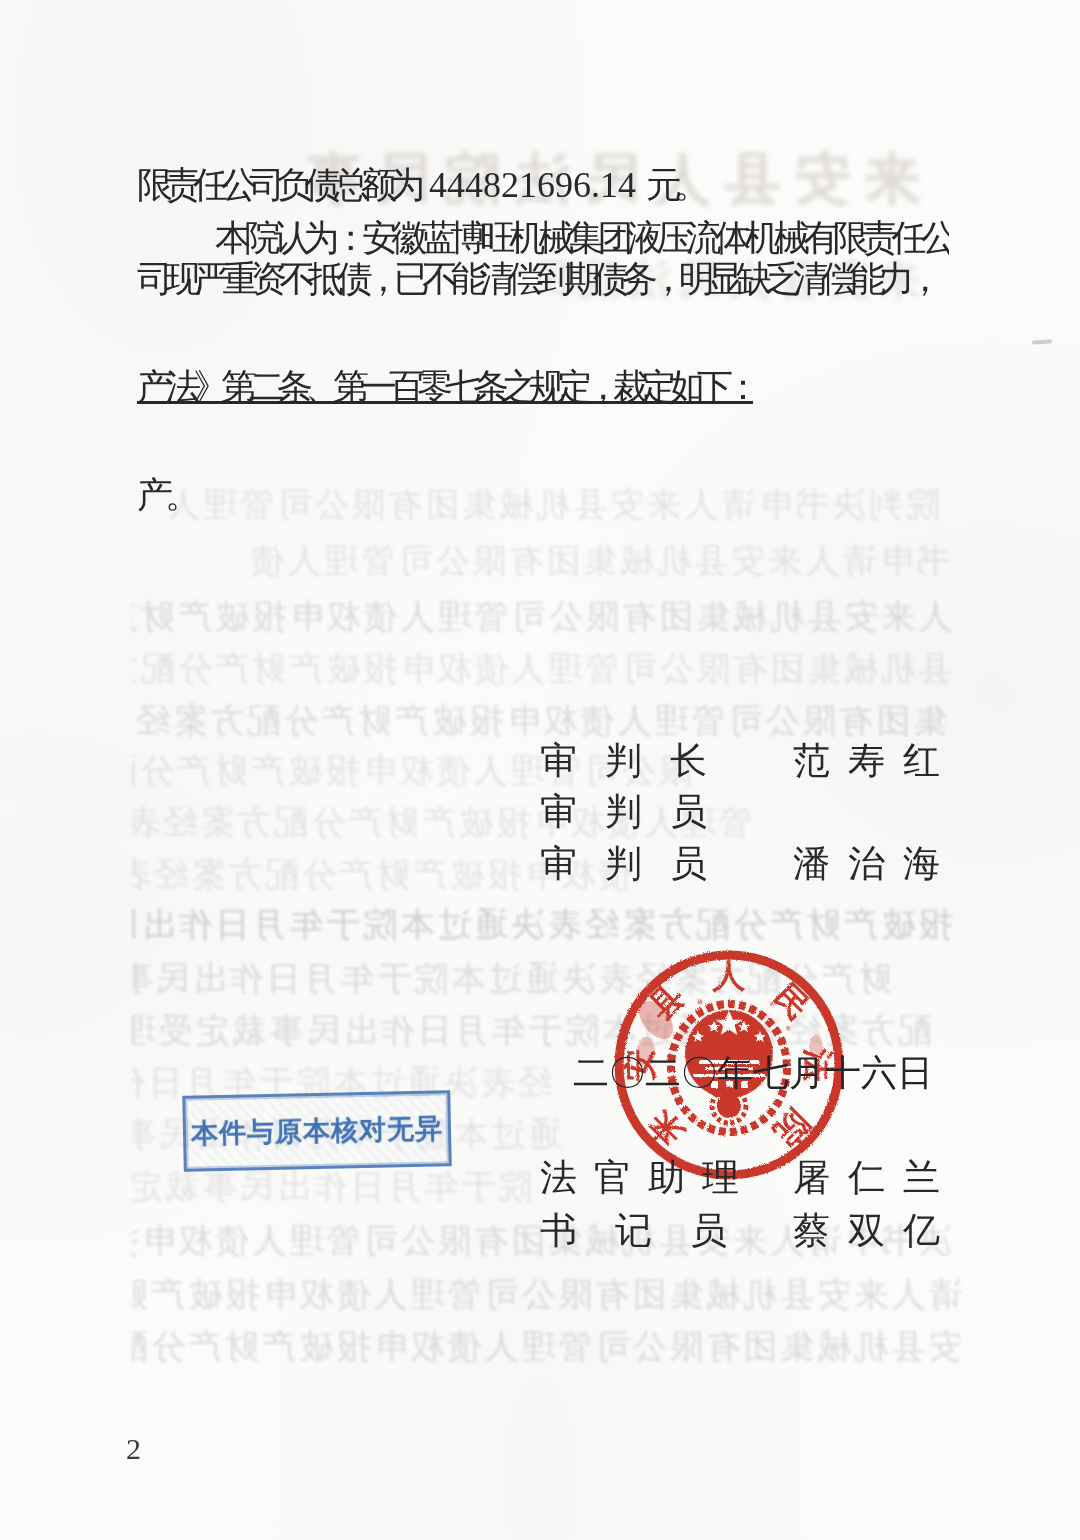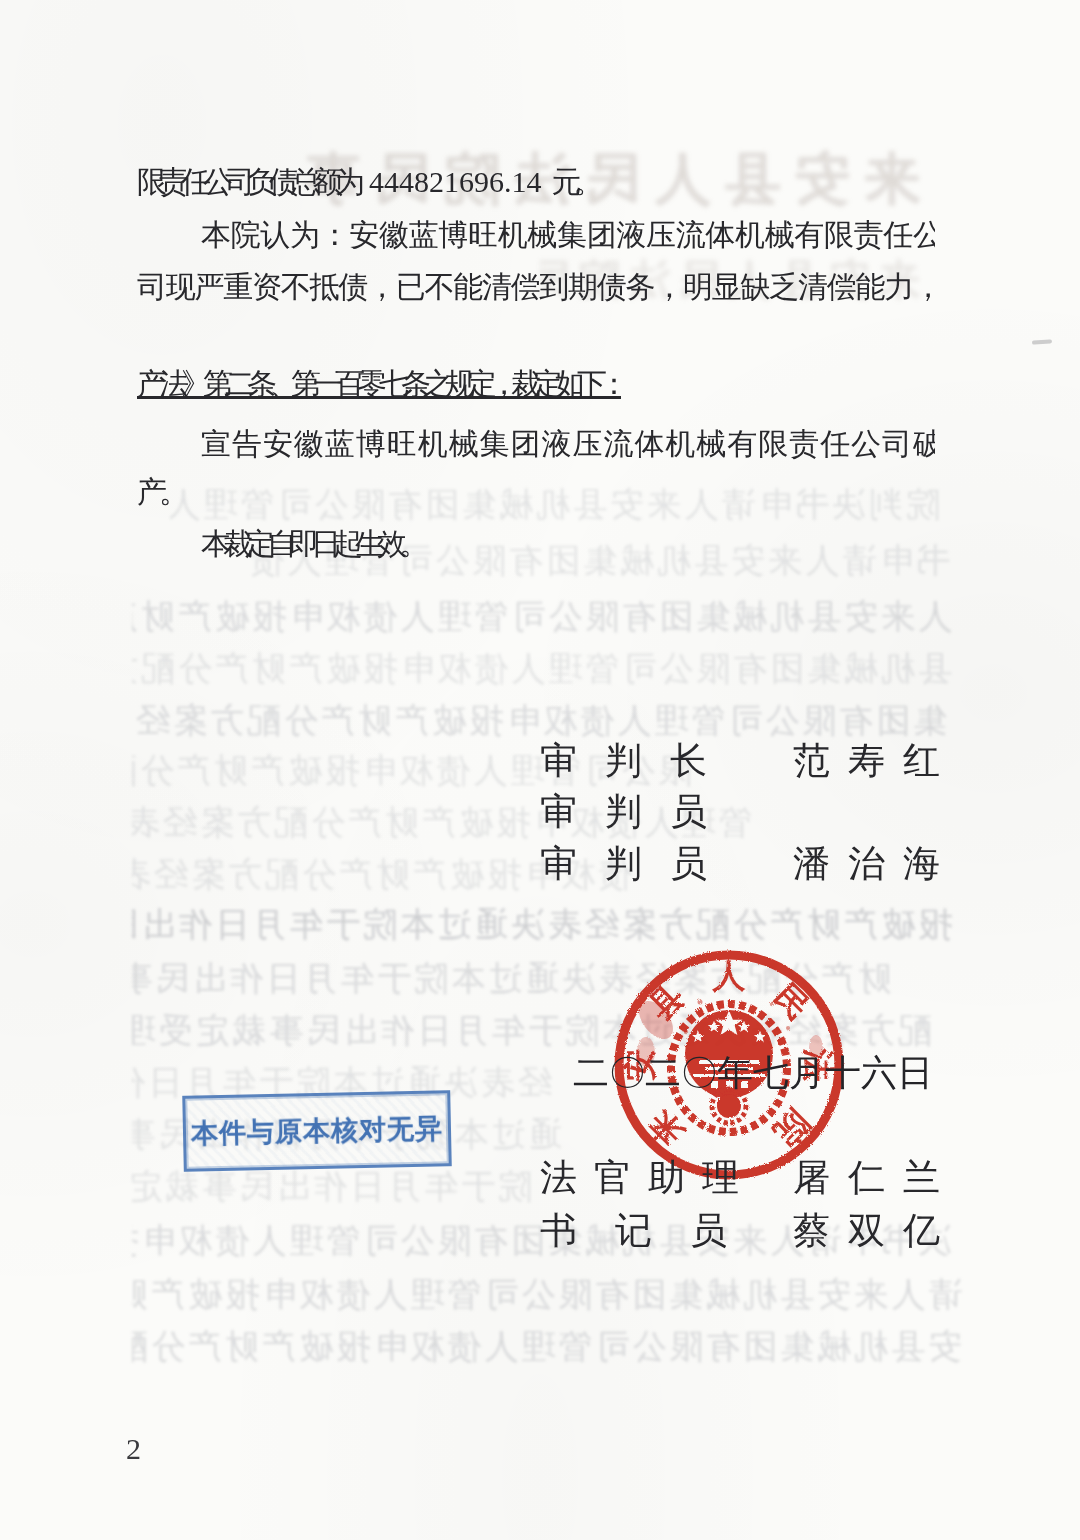--- a/index.html
+++ b/index.html
@@ -40,21 +40,21 @@
     font-weight:bold;
     transform:scaleX(-1);
     filter:blur(2.4px);
     color:rgba(150,138,130,0.28);
     z-index:1;
     pointer-events:none;
   }
   
   .bline{
     position:absolute;
-    font-size:30px;
+    font-size:36px;
     line-height:1;
     letter-spacing:-8px;
     white-space:nowrap;
     z-index:3;
     word-break:break-all;
   }
   .bline.just{
     white-space:normal;
     text-align:justify;
     text-align-last:justify;
@@ -166,28 +166,26 @@
   <div class="ghost-row" style="left:132px;top:1112px;width:430px;">通过本院于年月日作出民事裁定受理申请人的破产清算申请并指定管理人经查明债务人资产负债表显示其资不抵债不能清偿到期债务院判决书申请人来安县机械集团有限公司管理人债权申报破产财产分配方案经表决通过本院于年月日作出民事裁定受理申请人的破产清算申请并指定管理人经查明债务人资产负债表显示其资不抵债不能清偿到期债务</div>
   <div class="ghost-row" style="left:132px;top:1164px;width:400px;">院于年月日作出民事裁定受理申请人的破产清算申请并指定管理人经查明债务人资产负债表显示其资不抵债不能清偿到期债务院判决书申请人来安县机械集团有限公司管理人债权申报破产财产分配方案经表决通过本院于年月日作出民事裁定受理申请人的破产清算申请并指定管理人经查明债务人资产负债表显示其资不抵债不能清偿到期债务</div>
   <div class="ghost-row med" style="left:132px;top:1218px;width:820px;">决书申请人来安县机械集团有限公司管理人债权申报破产财产分配方案经表决通过本院于年月日作出民事裁定受理申请人的破产清算申请并指定管理人经查明债务人资产负债表显示其资不抵债不能清偿到期债务院判决书申请人来安县机械集团有限公司管理人债权申报破产财产分配方案经表决通过本院于年月日作出民事裁定受理申请人的破产清算申请并指定管理人经查明债务人资产负债表显示其资不抵债不能清偿到期债务</div>
   <div class="ghost-row med" style="left:132px;top:1272px;width:830px;">请人来安县机械集团有限公司管理人债权申报破产财产分配方案经表决通过本院于年月日作出民事裁定受理申请人的破产清算申请并指定管理人经查明债务人资产负债表显示其资不抵债不能清偿到期债务院判决书申请人来安县机械集团有限公司管理人债权申报破产财产分配方案经表决通过本院于年月日作出民事裁定受理申请人的破产清算申请并指定管理人经查明债务人资产负债表显示其资不抵债不能清偿到期债务</div>
   <div class="ghost-row med" style="left:132px;top:1324px;width:830px;">安县机械集团有限公司管理人债权申报破产财产分配方案经表决通过本院于年月日作出民事裁定受理申请人的破产清算申请并指定管理人经查明债务人资产负债表显示其资不抵债不能清偿到期债务院判决书申请人来安县机械集团有限公司管理人债权申报破产财产分配方案经表决通过本院于年月日作出民事裁定受理申请人的破产清算申请并指定管理人经查明债务人资产负债表显示其资不抵债不能清偿到期债务</div>
 
   <div class="edge-dash"></div>
 
   <div class="bline" style="top:167px;left:137px;"><span>限责任公司负债总额为</span><span class="num">444821696.14</span><span>元。</span></div>
 
-  <div class="bline just" style="top:220px;left:201px;width:734px;">本院认为：安徽蓝博旺机械集团液压流体机械有限责任公</div>
-  <div class="bline just" style="top:272px;left:137px;width:798px;">司现严重资不抵债，已不能清偿到期债务，明显缺乏清偿能力，</div>
+  <div class="bline just" style="top:220px;left:215px;width:734px;">本院认为：安徽蓝博旺机械集团液压流体机械有限责任公</div>
+  <div class="bline just" style="top:261px;left:137px;width:798px;">司现严重资不抵债，已不能清偿到期债务，明显缺乏清偿能力，</div>
   <div class="bline" style="top:369px;left:137px;text-decoration:underline;">产法》第二条、第一百零七条之规定，裁定如下：</div>
 
-  <div class="bline just" style="top:429px;left:201px;width:734px;">宣告安徽蓝博旺机械集团液压流体机械有限责任公司破</div>
   <div class="bline" style="top:477px;left:137px;">产。</div>
 
-  <div class="bline" style="top:529px;left:201px;">本裁定自即日起生效。</div>
 
   <div class="sig-row" style="top:742px;">
     <span class="sig-title ls28">审判长</span>
     <span class="sig-name ls18">范寿红</span>
   </div>
   <div class="sig-row" style="top:793px;">
     <span class="sig-title ls28">审判员</span>
   </div>
   <div class="sig-row" style="top:845px;">
     <span class="sig-title ls28">审判员</span>

